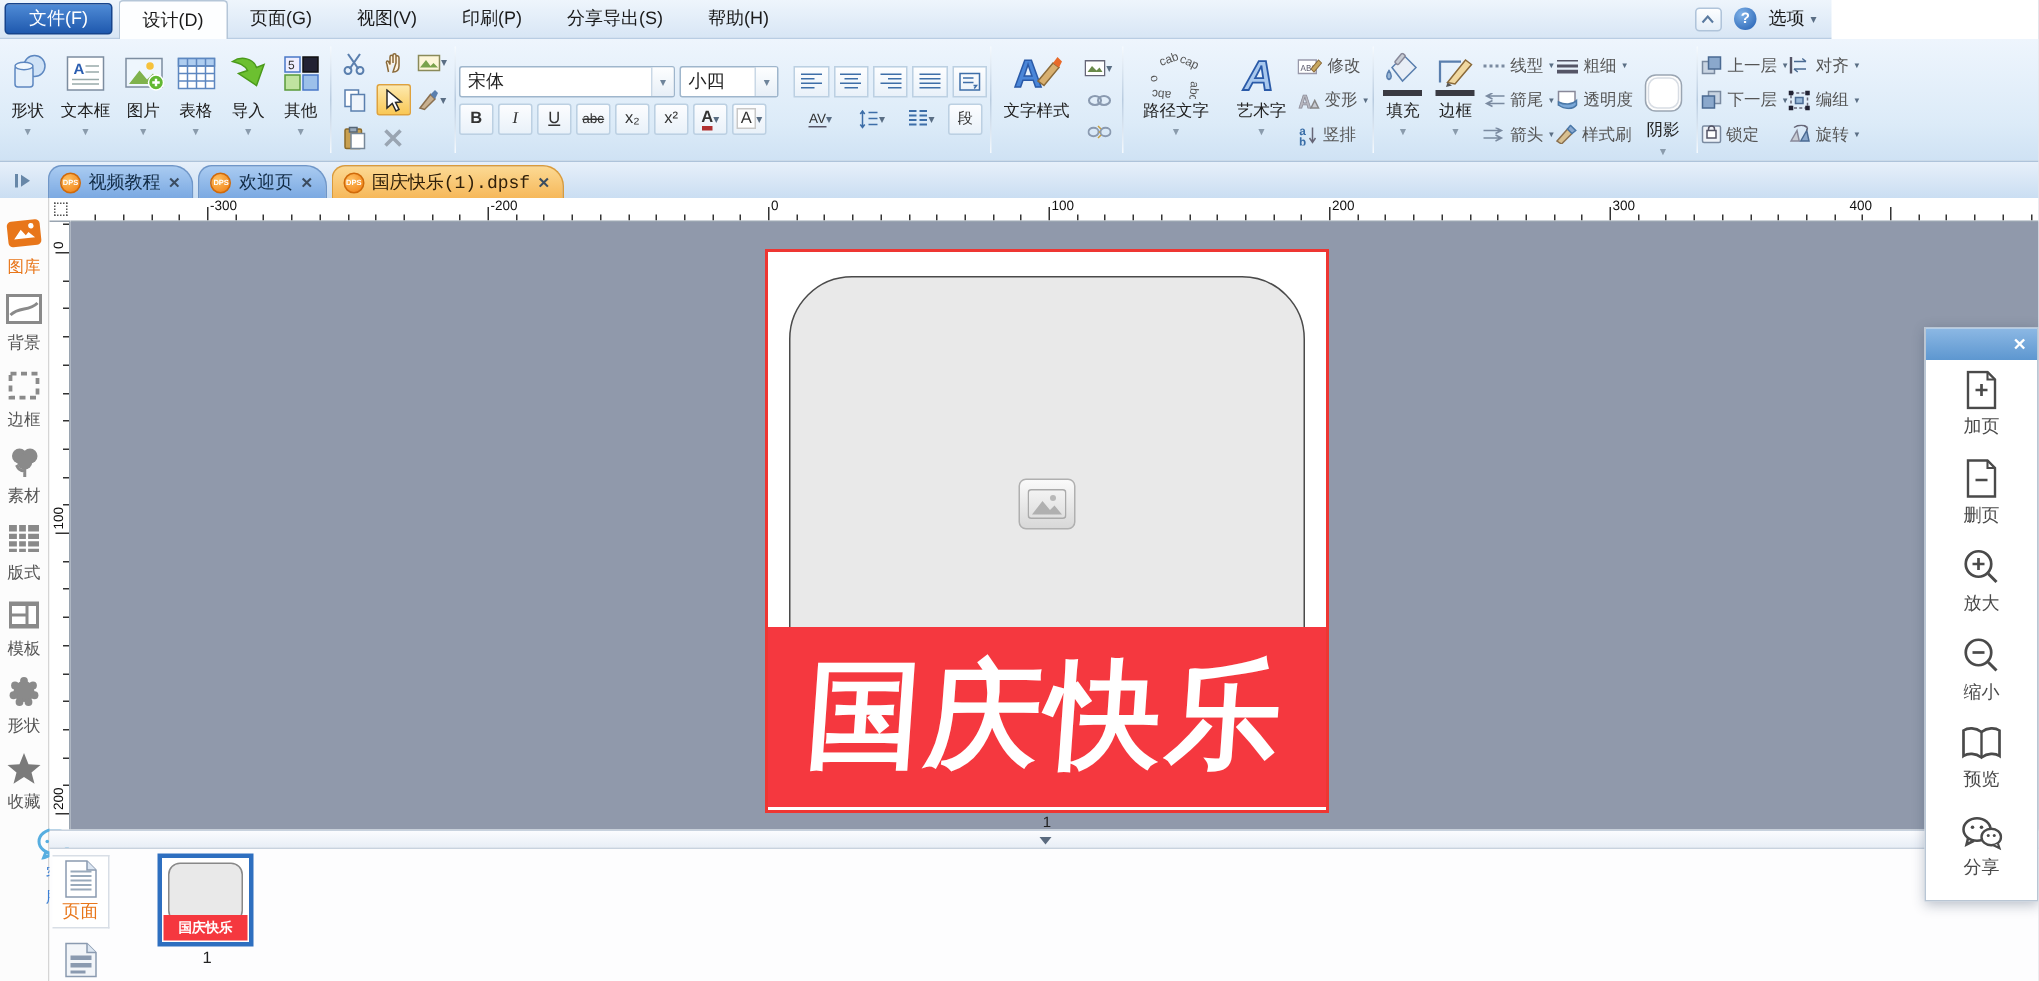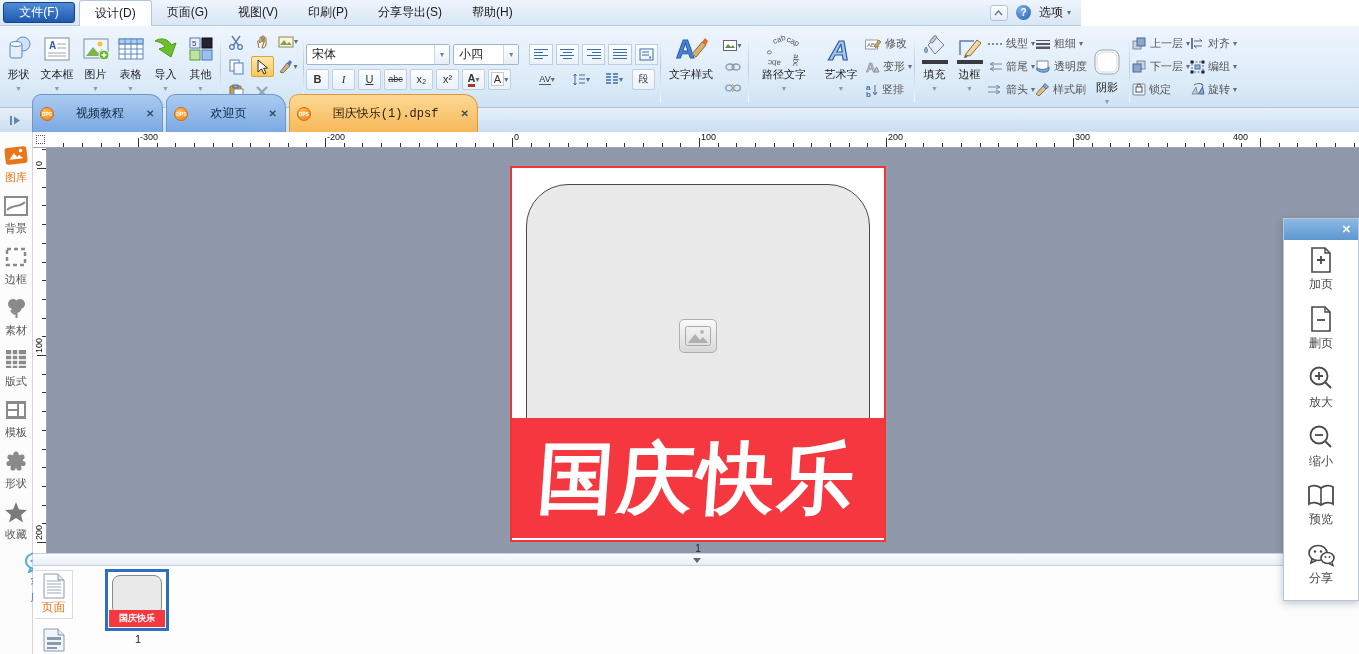--- a/index.html
+++ b/index.html
@@ -1,21 +1,21 @@
 <!DOCTYPE html>
 <html><head>
 <meta charset="utf-8">
 <style>
   * { margin:0; padding:0; box-sizing:border-box; }
   html,body { width:1359px; height:654px; overflow:hidden;
     font-family:"Liberation Sans", sans-serif; background:#fff; }
   #app { position:relative; width:1359px; height:654px; }
 
   
-  .menubar { position:absolute; left:0; top:0; width:1081px; height:26px;
+  .menubar { position:absolute; left:0; top:0; width:1221px; height:26px;
     background:linear-gradient(#eef5fc,#d8e6f5); border-bottom:1px solid #b9cde3;
     display:flex; align-items:center; font-size:12px; color:#1a1a1a; }
   .file-btn { margin:2px 4px 2px 3px; width:72px; height:21px; border-radius:3px;
     background:linear-gradient(#4f8bd6,#1f59ae); border:1px solid #16448c;
     color:#fff; display:flex; align-items:center; justify-content:center; }
   .menu-item { padding:0 15px; height:25px; display:flex; align-items:center; }
   .menu-item.active { background:#fdfeff; border:1px solid #b5c6d8; border-bottom:none;
     border-radius:3px 3px 0 0; height:26px; margin-top:1px; }
   .menu-right { margin-left:auto; display:flex; align-items:center; gap:8px; padding-right:10px; }
   .chev-btn { width:18px; height:16px; border:1px solid #b0c4da; border-radius:3px;
@@ -47,29 +47,29 @@
     display:flex; align-items:center; font-size:12px; color:#222; padding-left:5px; }
   .combo .combo-arrow { margin-left:auto; width:15px; height:100%; border-left:1px solid #c9d8e6;
     display:flex; align-items:center; justify-content:center; color:#6e849a; font-size:8px;
     background:linear-gradient(#fdfeff,#e7eff7); }
   .alg { width:24px; height:21px; border:1px solid #bcd0e2; background:linear-gradient(#fdfeff,#e9f1f9);
     display:flex; align-items:center; justify-content:center; }
   .alg-bars { width:14px; height:11px; display:flex; flex-direction:column; justify-content:space-between; }
   .alg-bars i { display:block; height:1.5px; background:#3d6ea8; }
   .colorbar { height:4px; width:26px; background:#3a3a42; margin-top:1px; }
   .mini-col { display:flex; flex-direction:column; justify-content:center; gap:3px; flex:none; padding:0 2px; }
-  .lbl-col { display:flex; flex-direction:column; justify-content:center; gap:1px; flex:none; }
+  .lbl-col { display:flex; flex-direction:column; justify-content:center; gap:1px; flex:none;font-family:Liberation Mono, monospace; }
   .lbl-row { display:flex; align-items:center; gap:3px; height:22px; font-size:11px; color:#555; white-space:nowrap; }
 
   
   .tabrow { position:absolute; left:0; top:108px; width:1359px; height:24px;
     background:linear-gradient(#e7f0fa,#cadef2); display:flex; align-items:flex-end; }
   .collapse-btn { width:26px; height:20px; margin:0 4px 2px 2px; display:flex;
     align-items:center; justify-content:center; color:#6787a8; font-size:10px; }
-  .doc-tab { height:38px; display:flex; align-items:center; gap:22px; padding:0 8px 0 7px;
+  .doc-tab { height:22px; display:flex; align-items:center; gap:5px; padding:0 8px 0 7px;
     border-radius:9px 14px 0 0; font-size:12px; color:#102a44; margin-right:3px;
     background:linear-gradient(#a9cbf1,#7ba9e2); border:1px solid #6f96c8; border-bottom:none; }
   .doc-tab.active { background:linear-gradient(#fcd993,#f6b85a); border-color:#d99b3c; color:#30200a; }
   .dps-badge { width:14px; height:14px; border-radius:50%;
     background:radial-gradient(circle at 35% 30%, #ffc060, #ef7d12);
     color:#fff; font-size:5px; font-weight:bold; display:flex; align-items:center; justify-content:center;
     border:1px solid #d06a0a; }
   .tab-x { font-size:10px; color:#3b4c60; font-weight:bold; }
 
   

